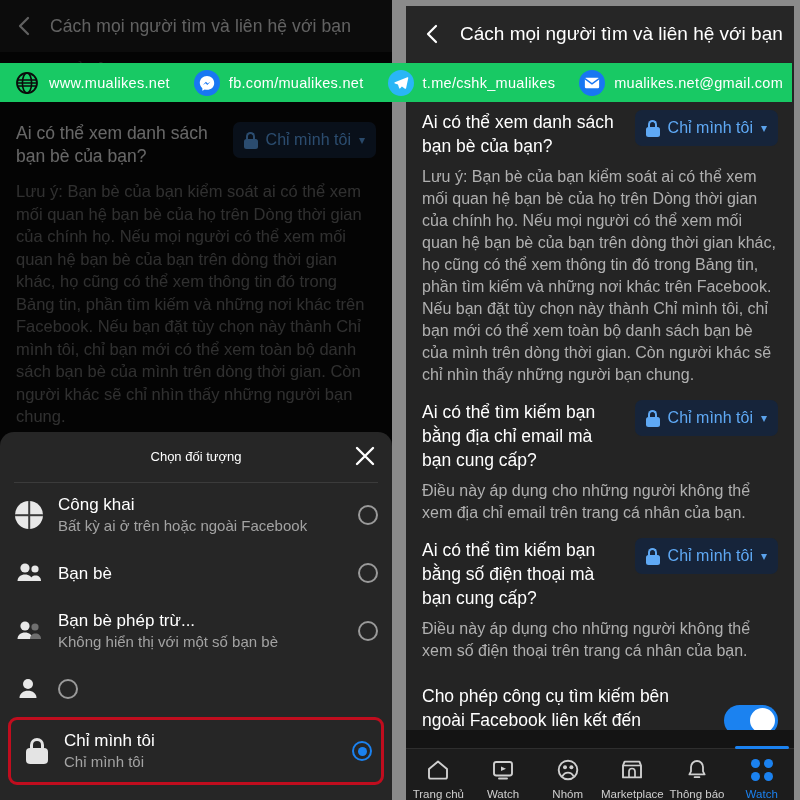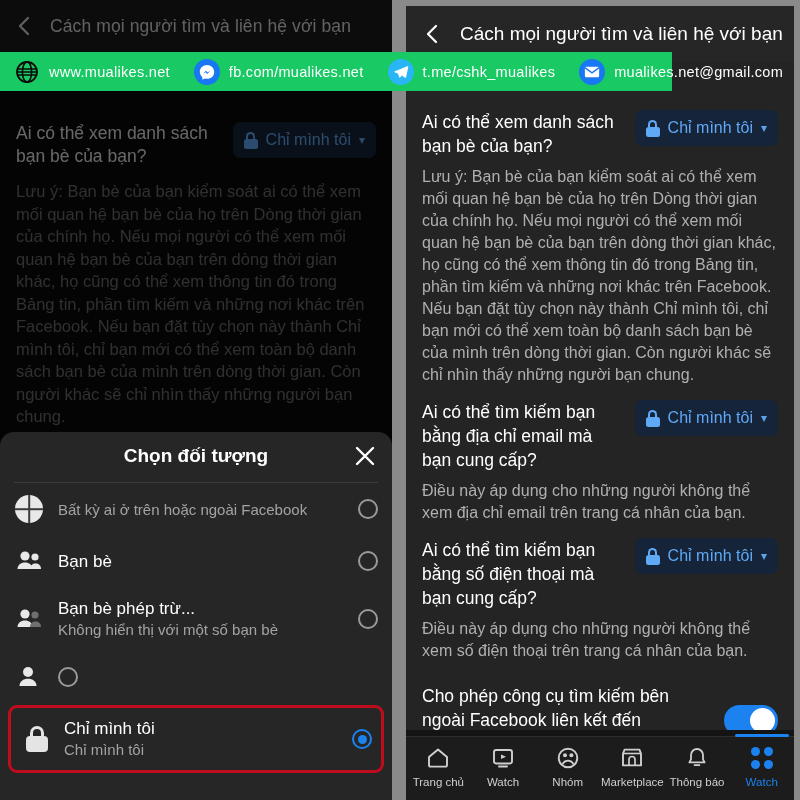--- a/index.html
+++ b/index.html
@@ -64,21 +64,21 @@
 
   
   .sheet {
     position: absolute; left: 0; right: 0; bottom: 0; top: 432px;
     background: #262626; border-radius: 14px 14px 0 0; z-index: 6;
     overflow: hidden;
   }
   .sheet-head {
     position: relative; height: 48px; display: flex; align-items: center; justify-content: center;
   }
-  .sheet-title { color: #ffffff; font-size: 19px; font-weight: 700; }
+  .sheet-title { color: #ffffff; font-size: 13px; font-weight: 400; }
   .sheet-close {
     position: absolute; right: 14px; top: 50%; transform: translateY(-50%);
     width: 26px; height: 26px;
   }
   .sheet-divider { height: 1px; background: #3b3b3b; margin: 2px 14px 0 14px; }
 
   .opt {
     display: flex; align-items: center; gap: 14px;
     padding: 11px 14px; position: relative;
   }
@@ -139,42 +139,42 @@
   .toggle {
     width: 54px; height: 31px; border-radius: 16px; background: #1b82f0;
     position: relative; flex: 0 0 auto;
   }
   .toggle .knob {
     position:absolute; right:3px; top:3px; width:25px; height:25px;
     border-radius:50%; background:#ffffff;
   }
 
   .tabbar {
-    position: absolute; left: 0; right: 0; bottom: 0; height: 64px;
+    position: absolute; left: 0; right: 0; bottom: 0; height: 52px;
     background: #1c1c1c; display: flex; align-items: flex-start;
     border-top: 1px solid #2e2e2e;
   }
   .tab {
     flex: 1 1 0; display: flex; flex-direction: column; align-items: center;
     padding-top: 8px; gap: 5px; position: relative;
   }
   .tab .tlabel { font-size: 11.5px; color: #cfcfcf; white-space: nowrap; }
   .tab.active .tlabel { color: #1b82f0; }
   .tab .ind {
     position: absolute; top: -3px; left: 8%; right: 8%; height: 3px;
     background: #1b82f0; border-radius: 2px;
   }
   .ticon { width: 26px; height: 26px; }
 
   .grid4 { width:22px; height:22px; display:grid; grid-template-columns:1fr 1fr; gap:4px; }
   .grid4 i { display:block; background:#1b82f0; border-radius:50%; }
 
   
   .banner {
-    position: absolute; left: 0; top: 52px; width: 672px; height: 39px;
+    position: absolute; left: 0; top: 63px; width: 792px; height: 39px;
     background: #18c964; z-index: 50; display: flex; align-items: center;
   }
   .bitem { display: flex; align-items: center; gap: 9px; }
   .bitem .blabel { color: #ffffff; font-size: 14.5px; letter-spacing: .3px; white-space: nowrap; }
   .bicon { width: 26px; height: 26px; border-radius: 50%; flex: 0 0 auto; display:flex; align-items:center; justify-content:center; }
   .bicon.globe { background: transparent; position: relative; }
   .bicon.mgr { background: #1877f2; }
   .bicon.tg  { background: #29b6f6; }
   .bicon.mail{ background: #1877f2; }
 </style>
@@ -239,20 +239,21 @@
             </svg>
         </span>
       </div>
       <div class="sheet-divider"></div>
 
       <div class="opt">
         <span class="opt-ic">
           <span class="ic-globe" style="position:absolute;left:1px;top:1px;"></span>
         </span>
         <span class="opt-txt">
+          <span class="opt-title" style="display:block">Công khai</span>
           <span class="opt-sub" style="display:block">Bất kỳ ai ở trên hoặc ngoài Facebook</span>
         </span>
         <span class="radio"></span>
       </div>
 
       <div class="opt">
         <span class="opt-ic">
           <svg width="30" height="30" viewBox="0 0 30 30">
             <circle cx="11" cy="10" r="4.6" fill="#e8e8e8"></circle>
             <path d="M3.5 23c0-4.1 3.4-6.6 7.5-6.6s7.5 2.5 7.5 6.6z" fill="#e8e8e8"></path>

